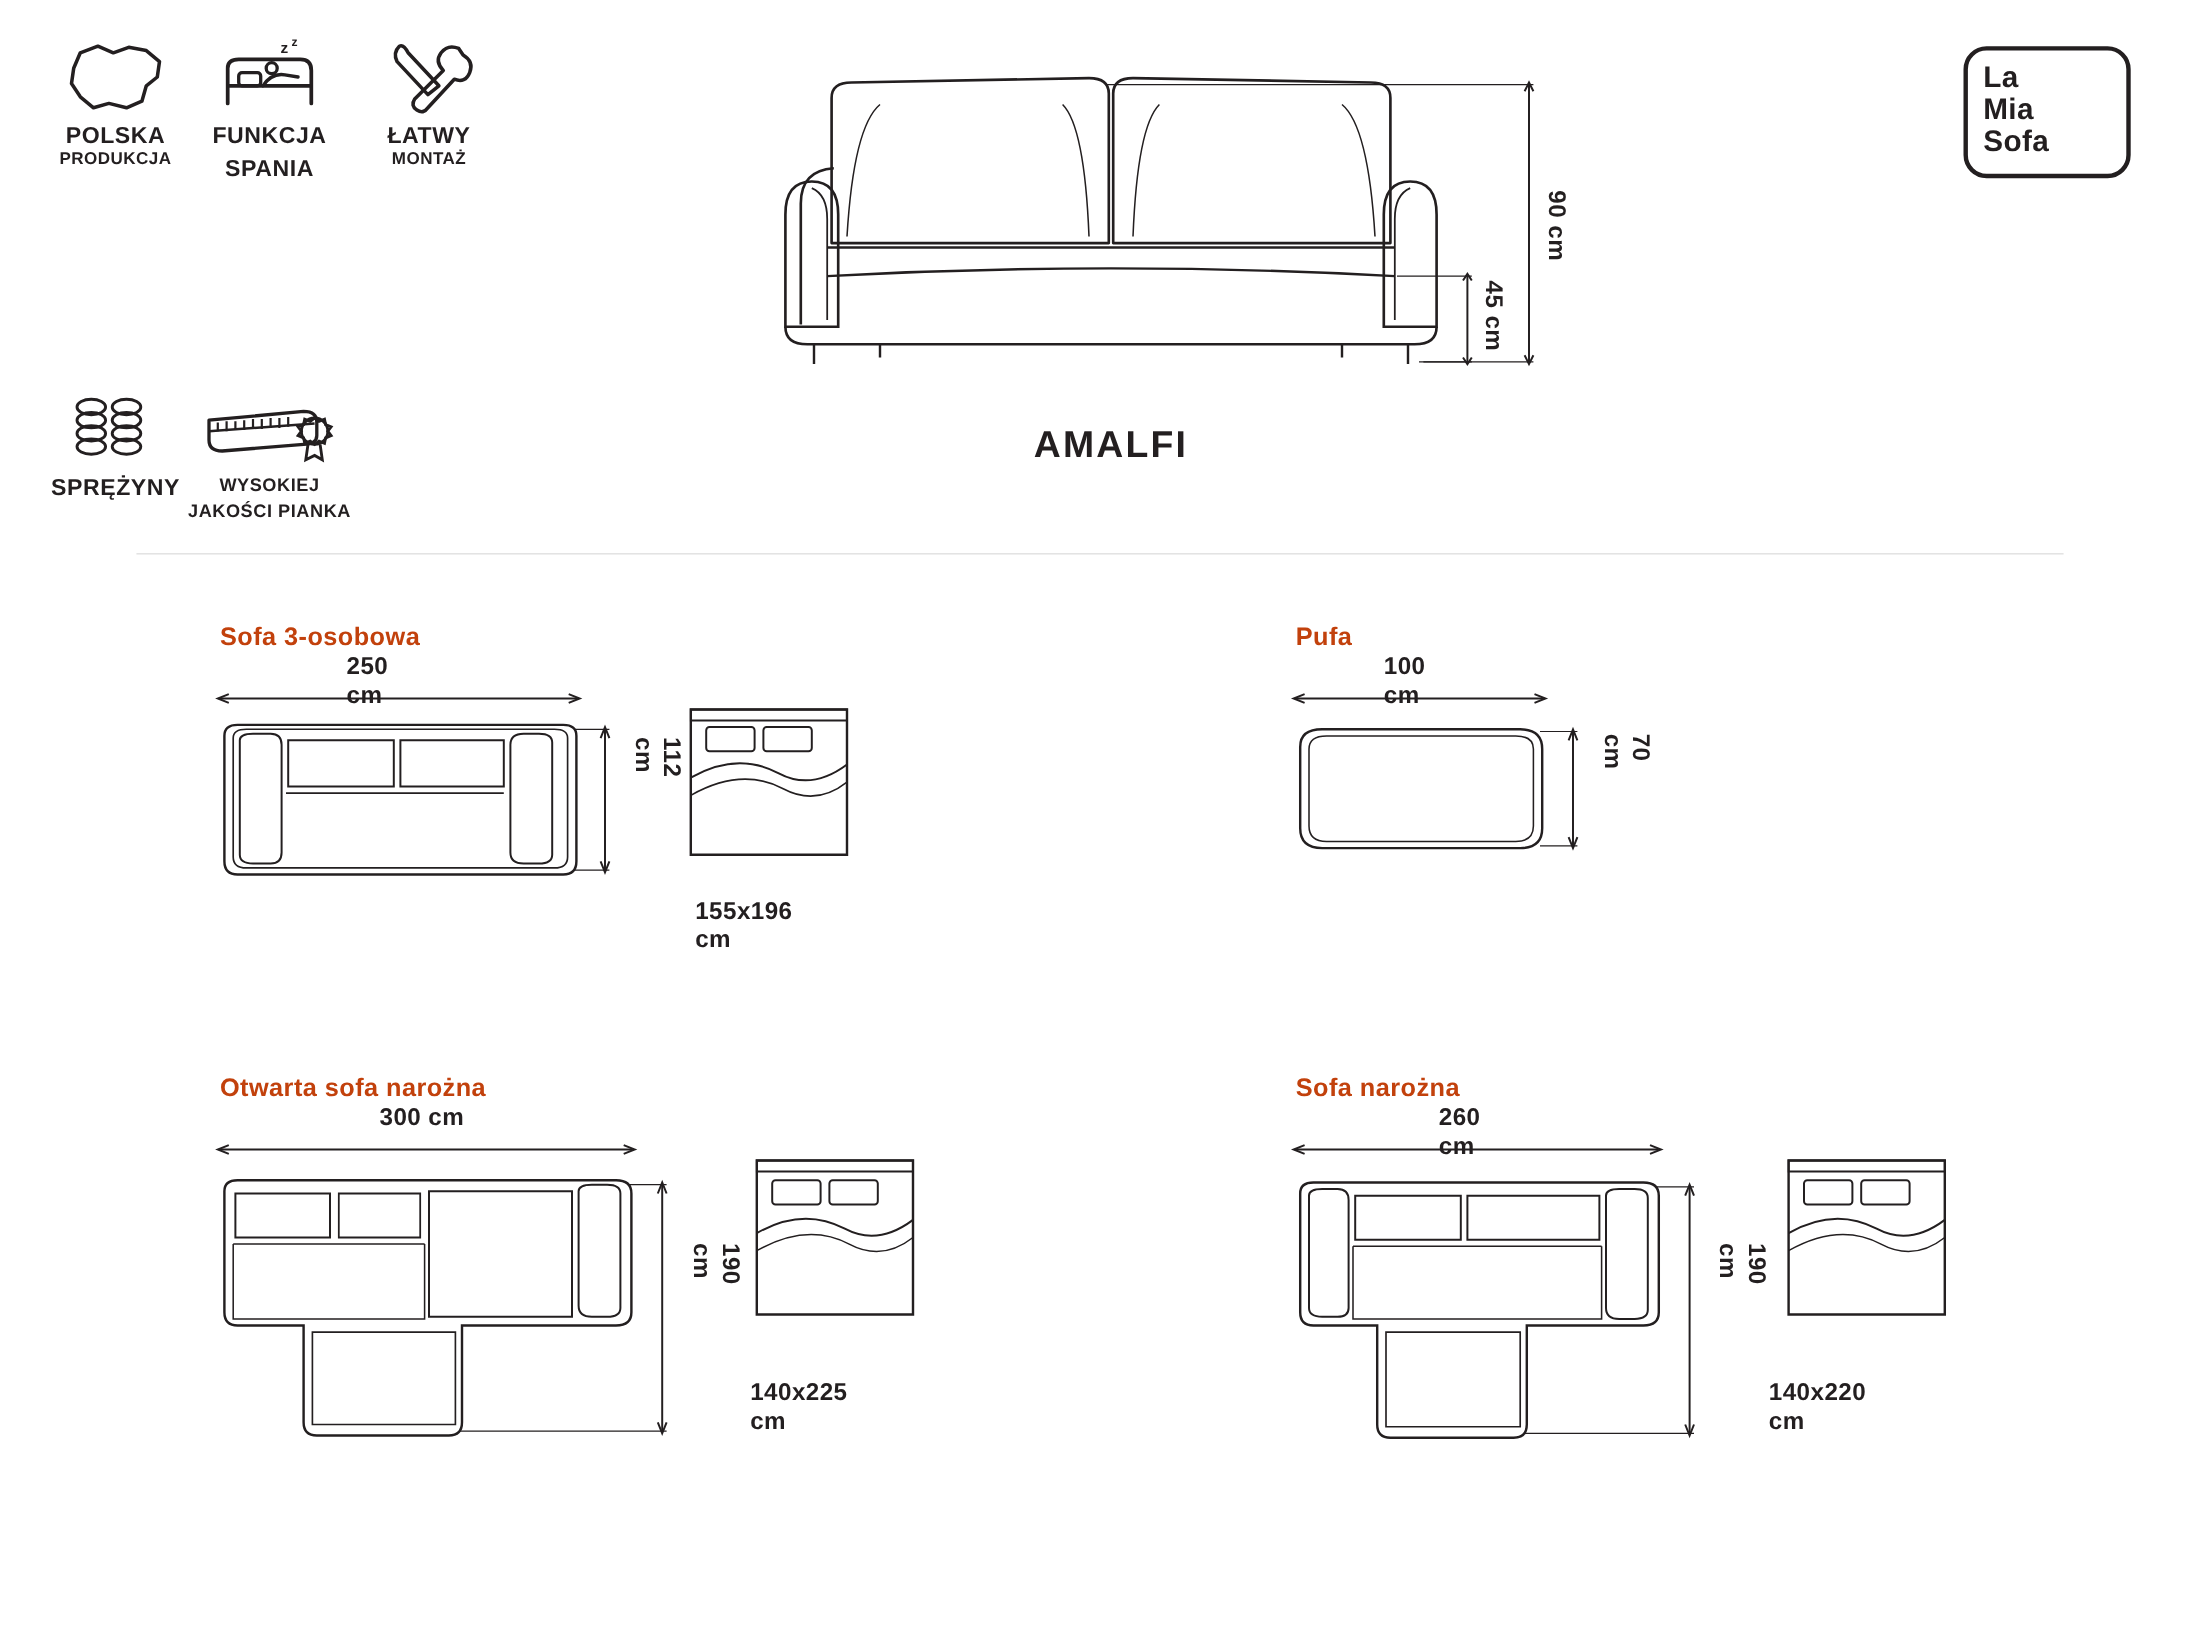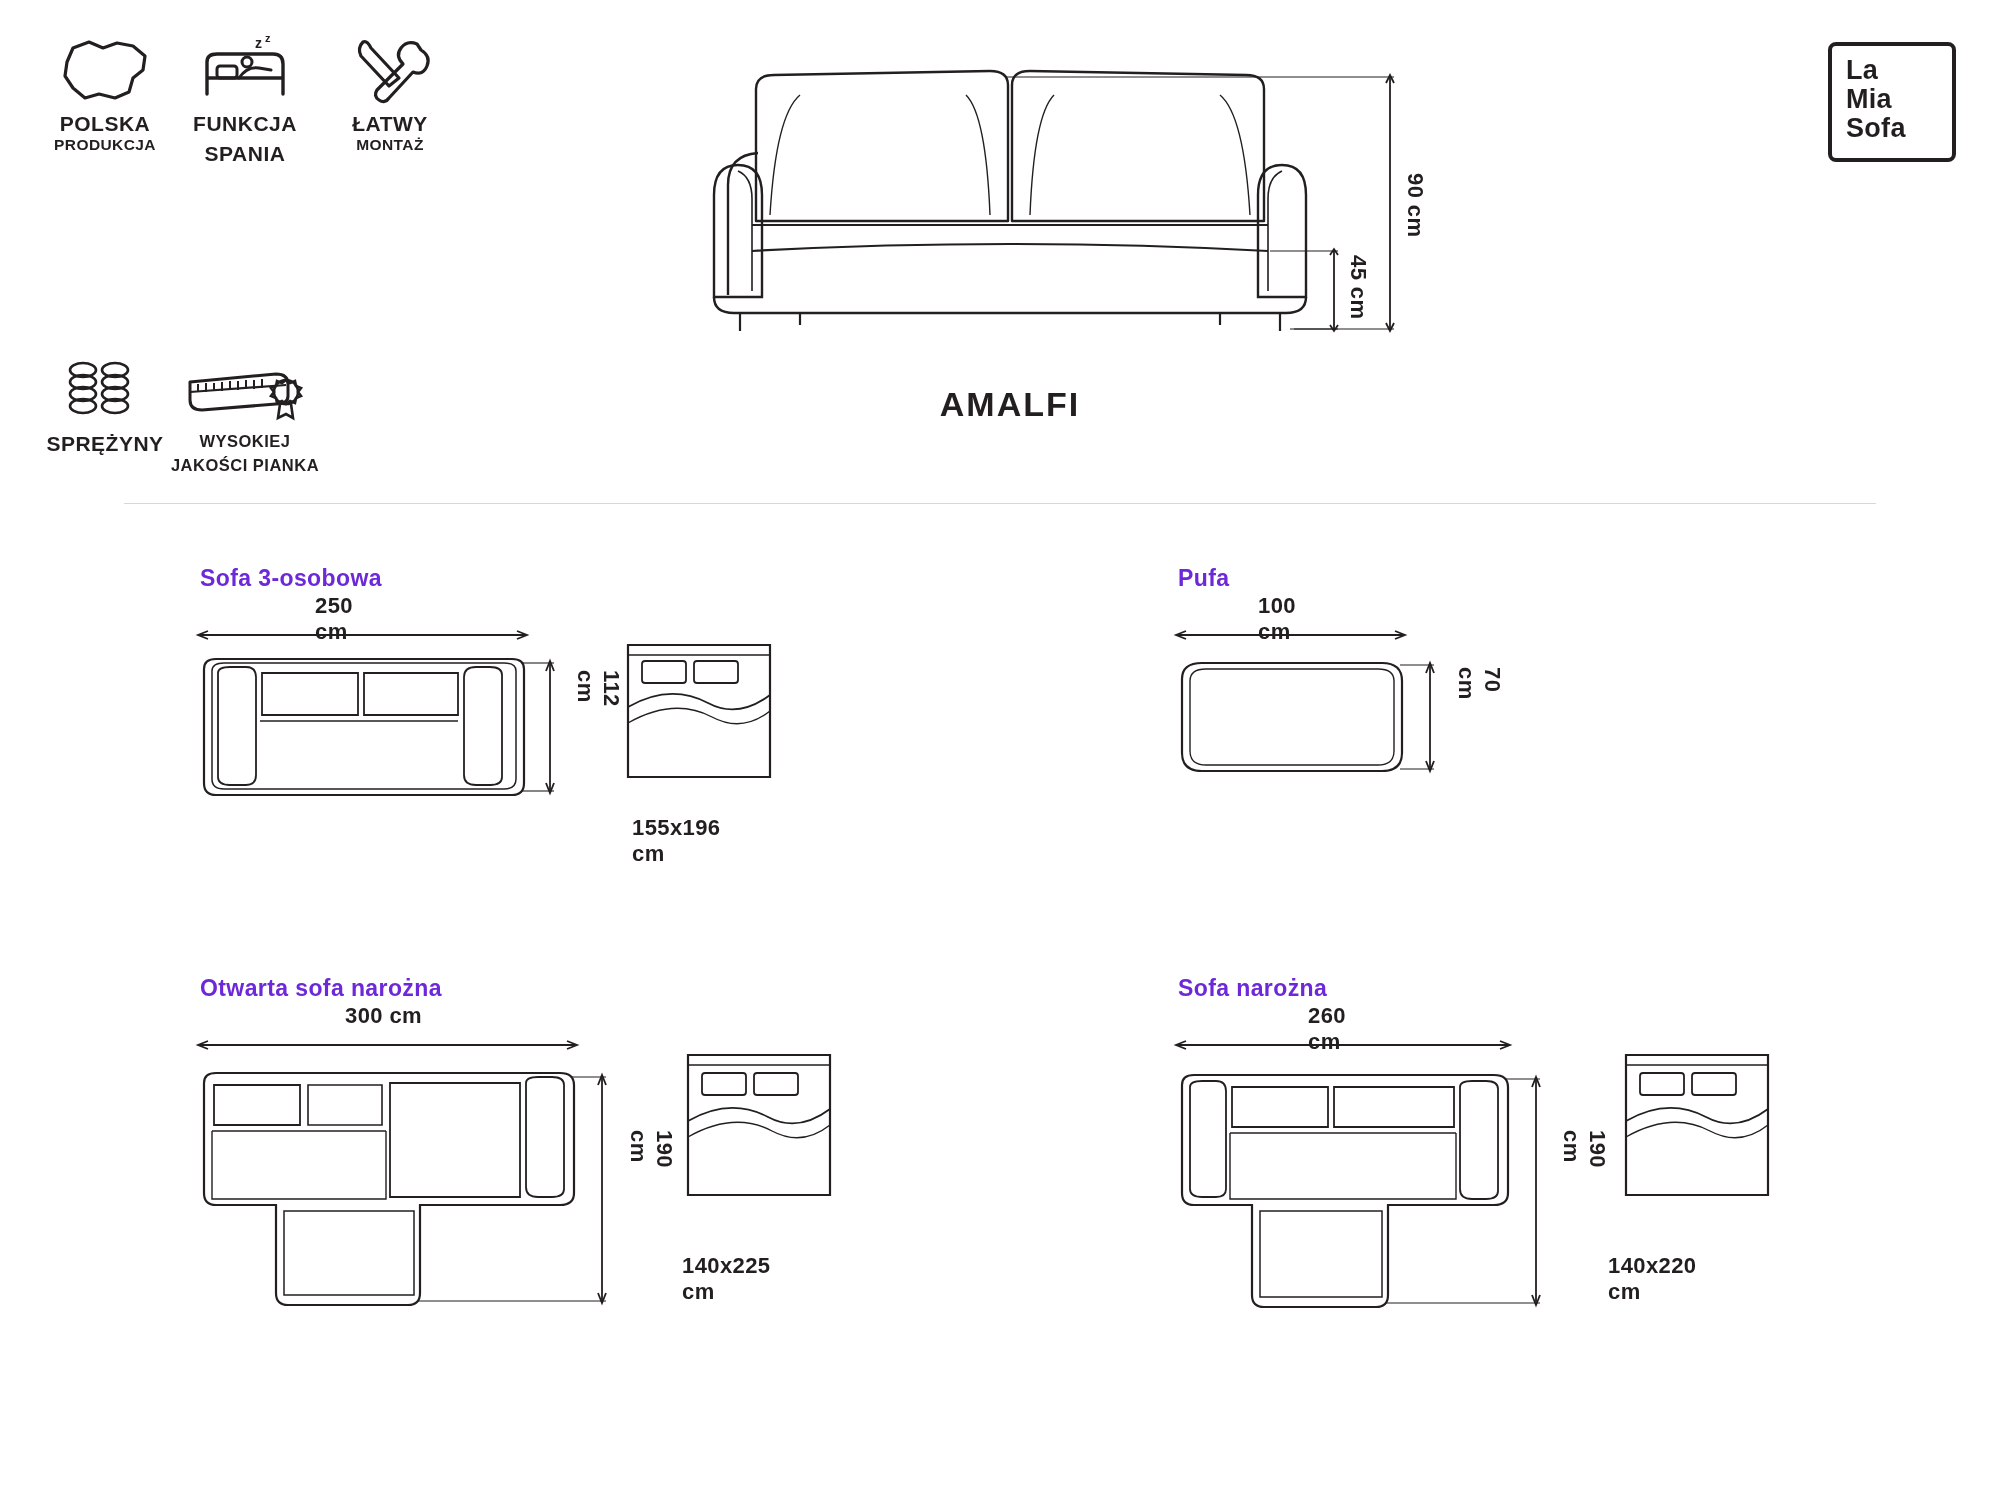--- a/index.html
+++ b/index.html
@@ -73,26 +73,26 @@
     width: 640px;
     text-align: center;
     font-size: 34px;
     font-weight: bold;
     letter-spacing: 2px;
   }
 
   
   .logo {
     position: absolute;
-    right: 44px;
+    right: 63px;
     top: 42px;
-    width: 128px;
+    width: 152px;
     height: 120px;
     border: 4px solid #231f20;
-    border-radius: 8px;
+    border-radius: 21px;
     box-sizing: border-box;
     padding: 10px 0 0 14px;
   }
   .logo div {
     font-size: 27px;
     font-weight: bold;
     line-height: 1.08;
     letter-spacing: .3px;
   }
 
@@ -104,21 +104,21 @@
     width: 1752px;
     height: 1px;
     background: #d8d8d8;
   }
 
   
   .section { position: absolute; }
   .sec-title {
     font-size: 23px;
     font-weight: bold;
-    color: #6d28d9;
+    color: #c2410c;
     letter-spacing: .4px;
   }
   .sec-1 { left: 200px; top: 565px; }
   .sec-2 { left: 1178px; top: 565px; }
   .sec-3 { left: 200px; top: 975px; }
   .sec-4 { left: 1178px; top: 975px; }
 
   .dim-label {
     font-size: 22px;
     font-weight: bold;

